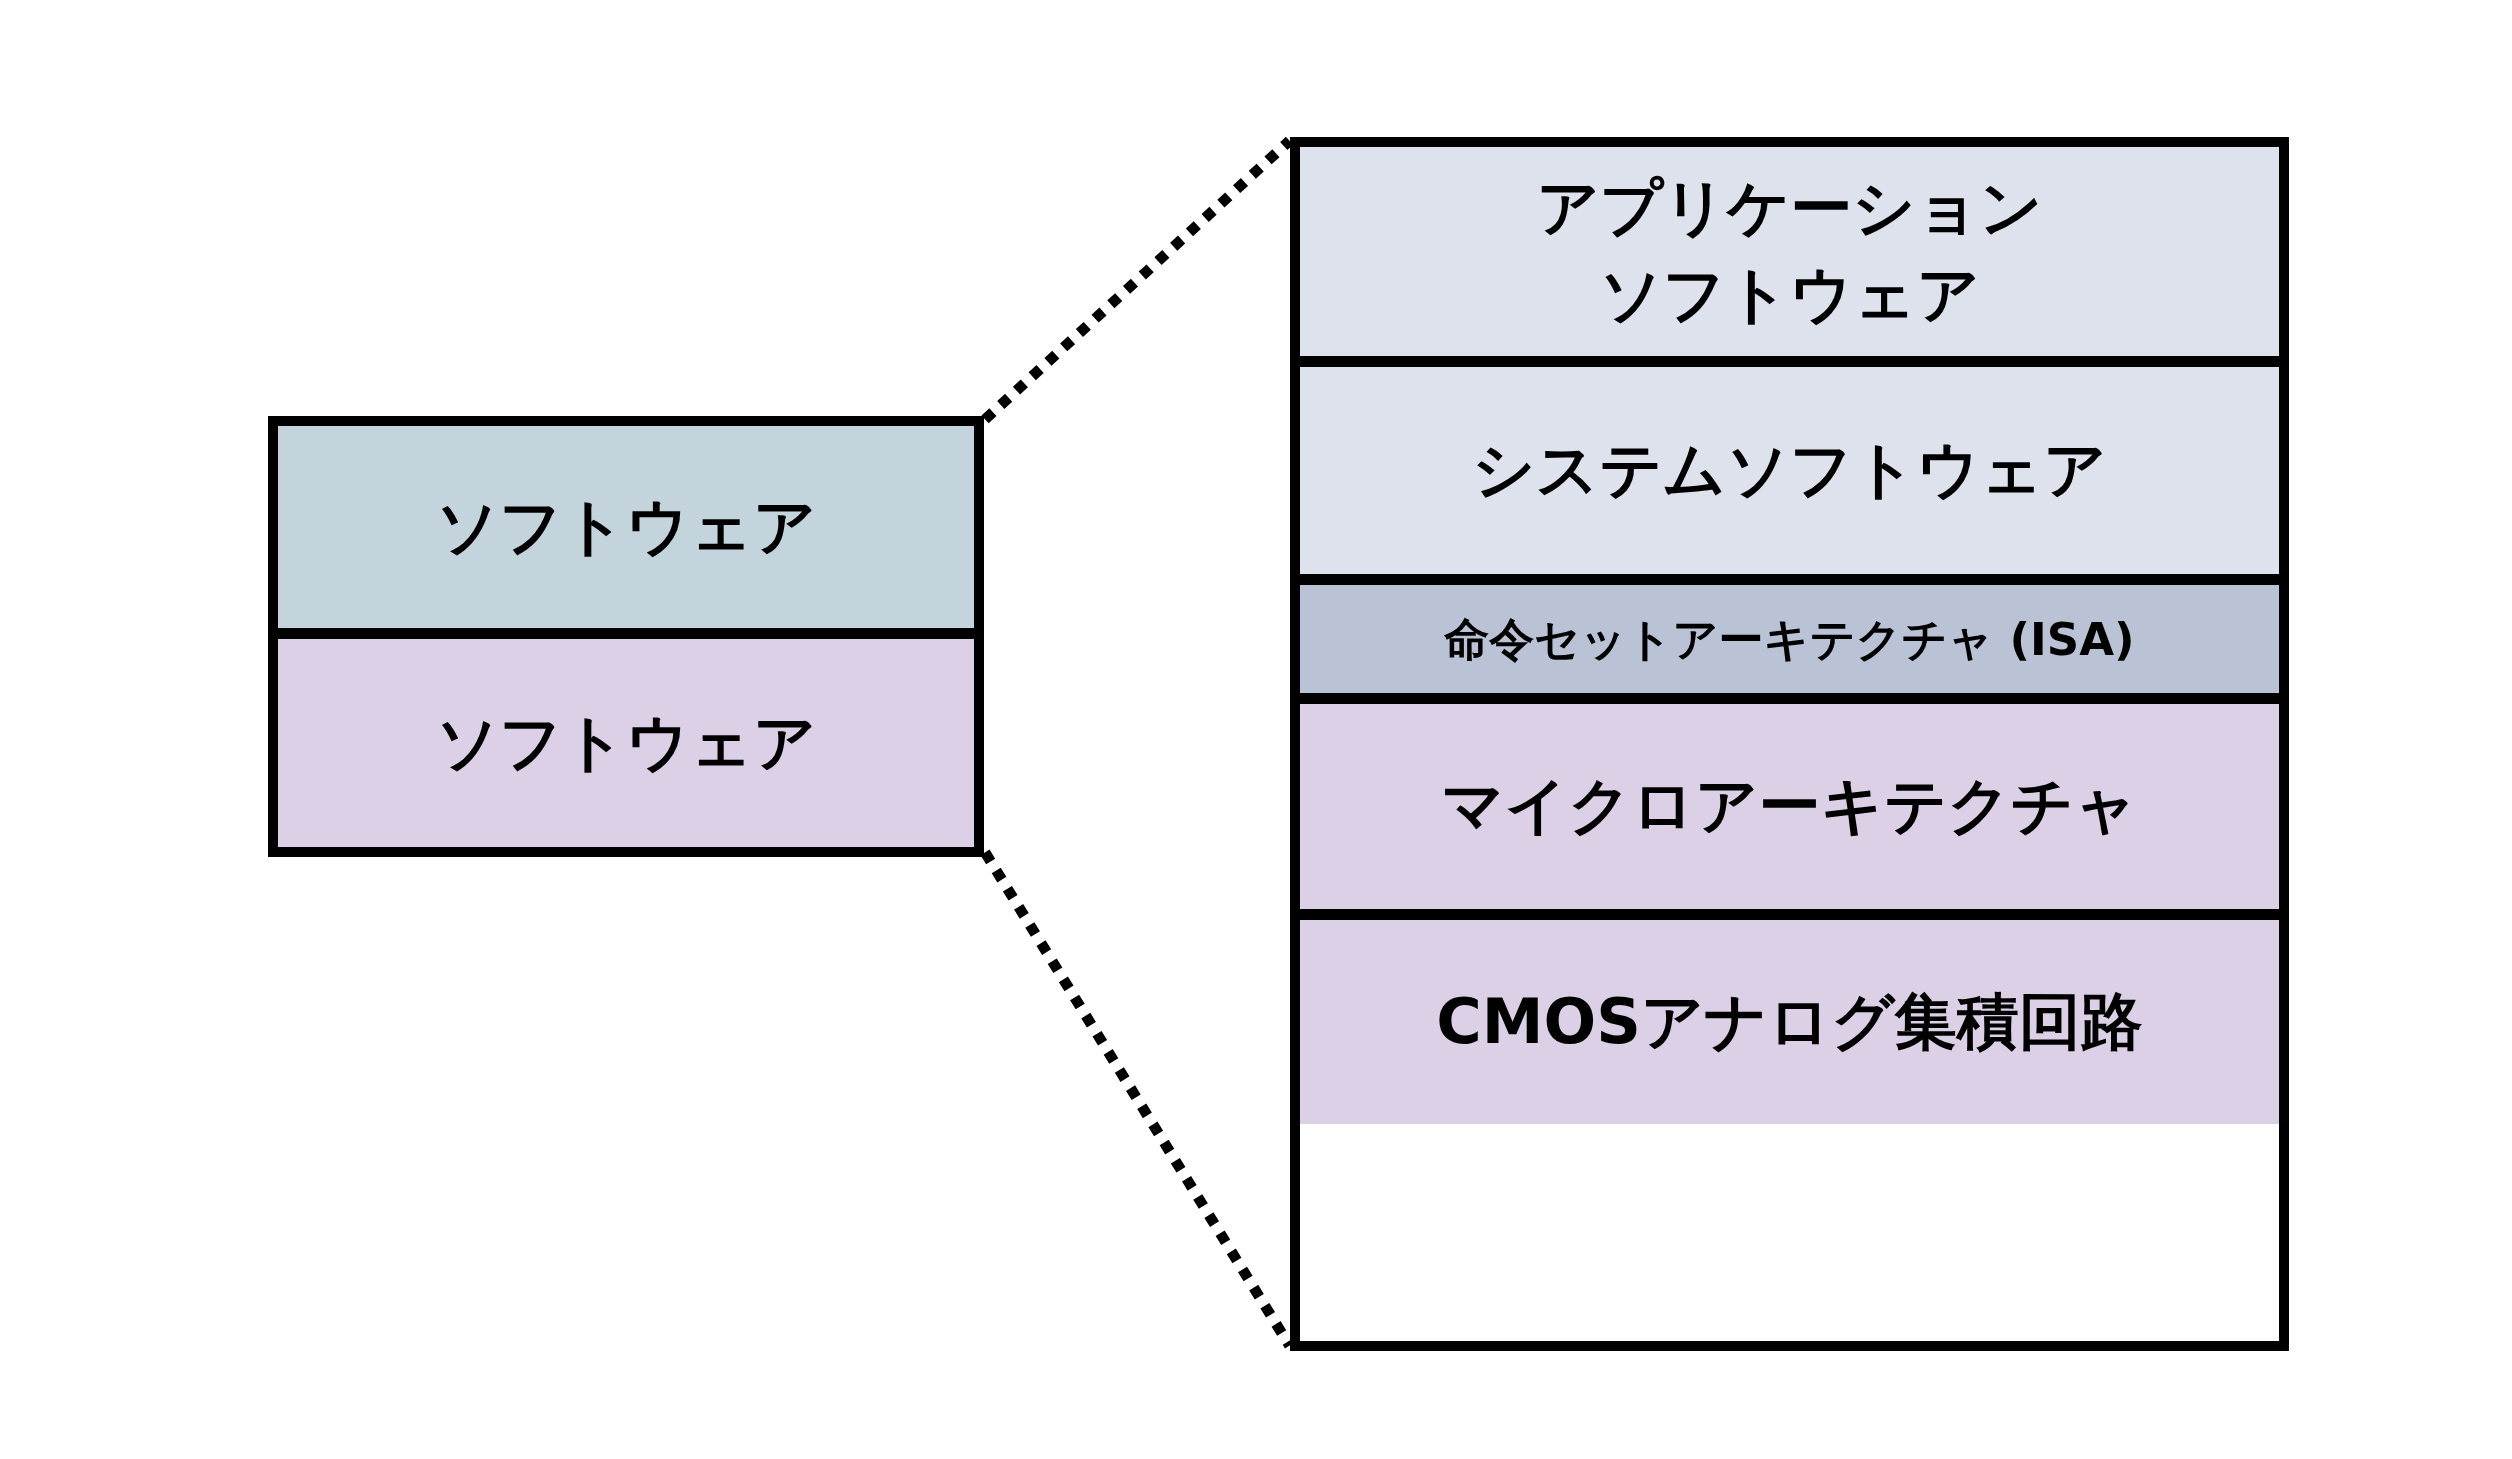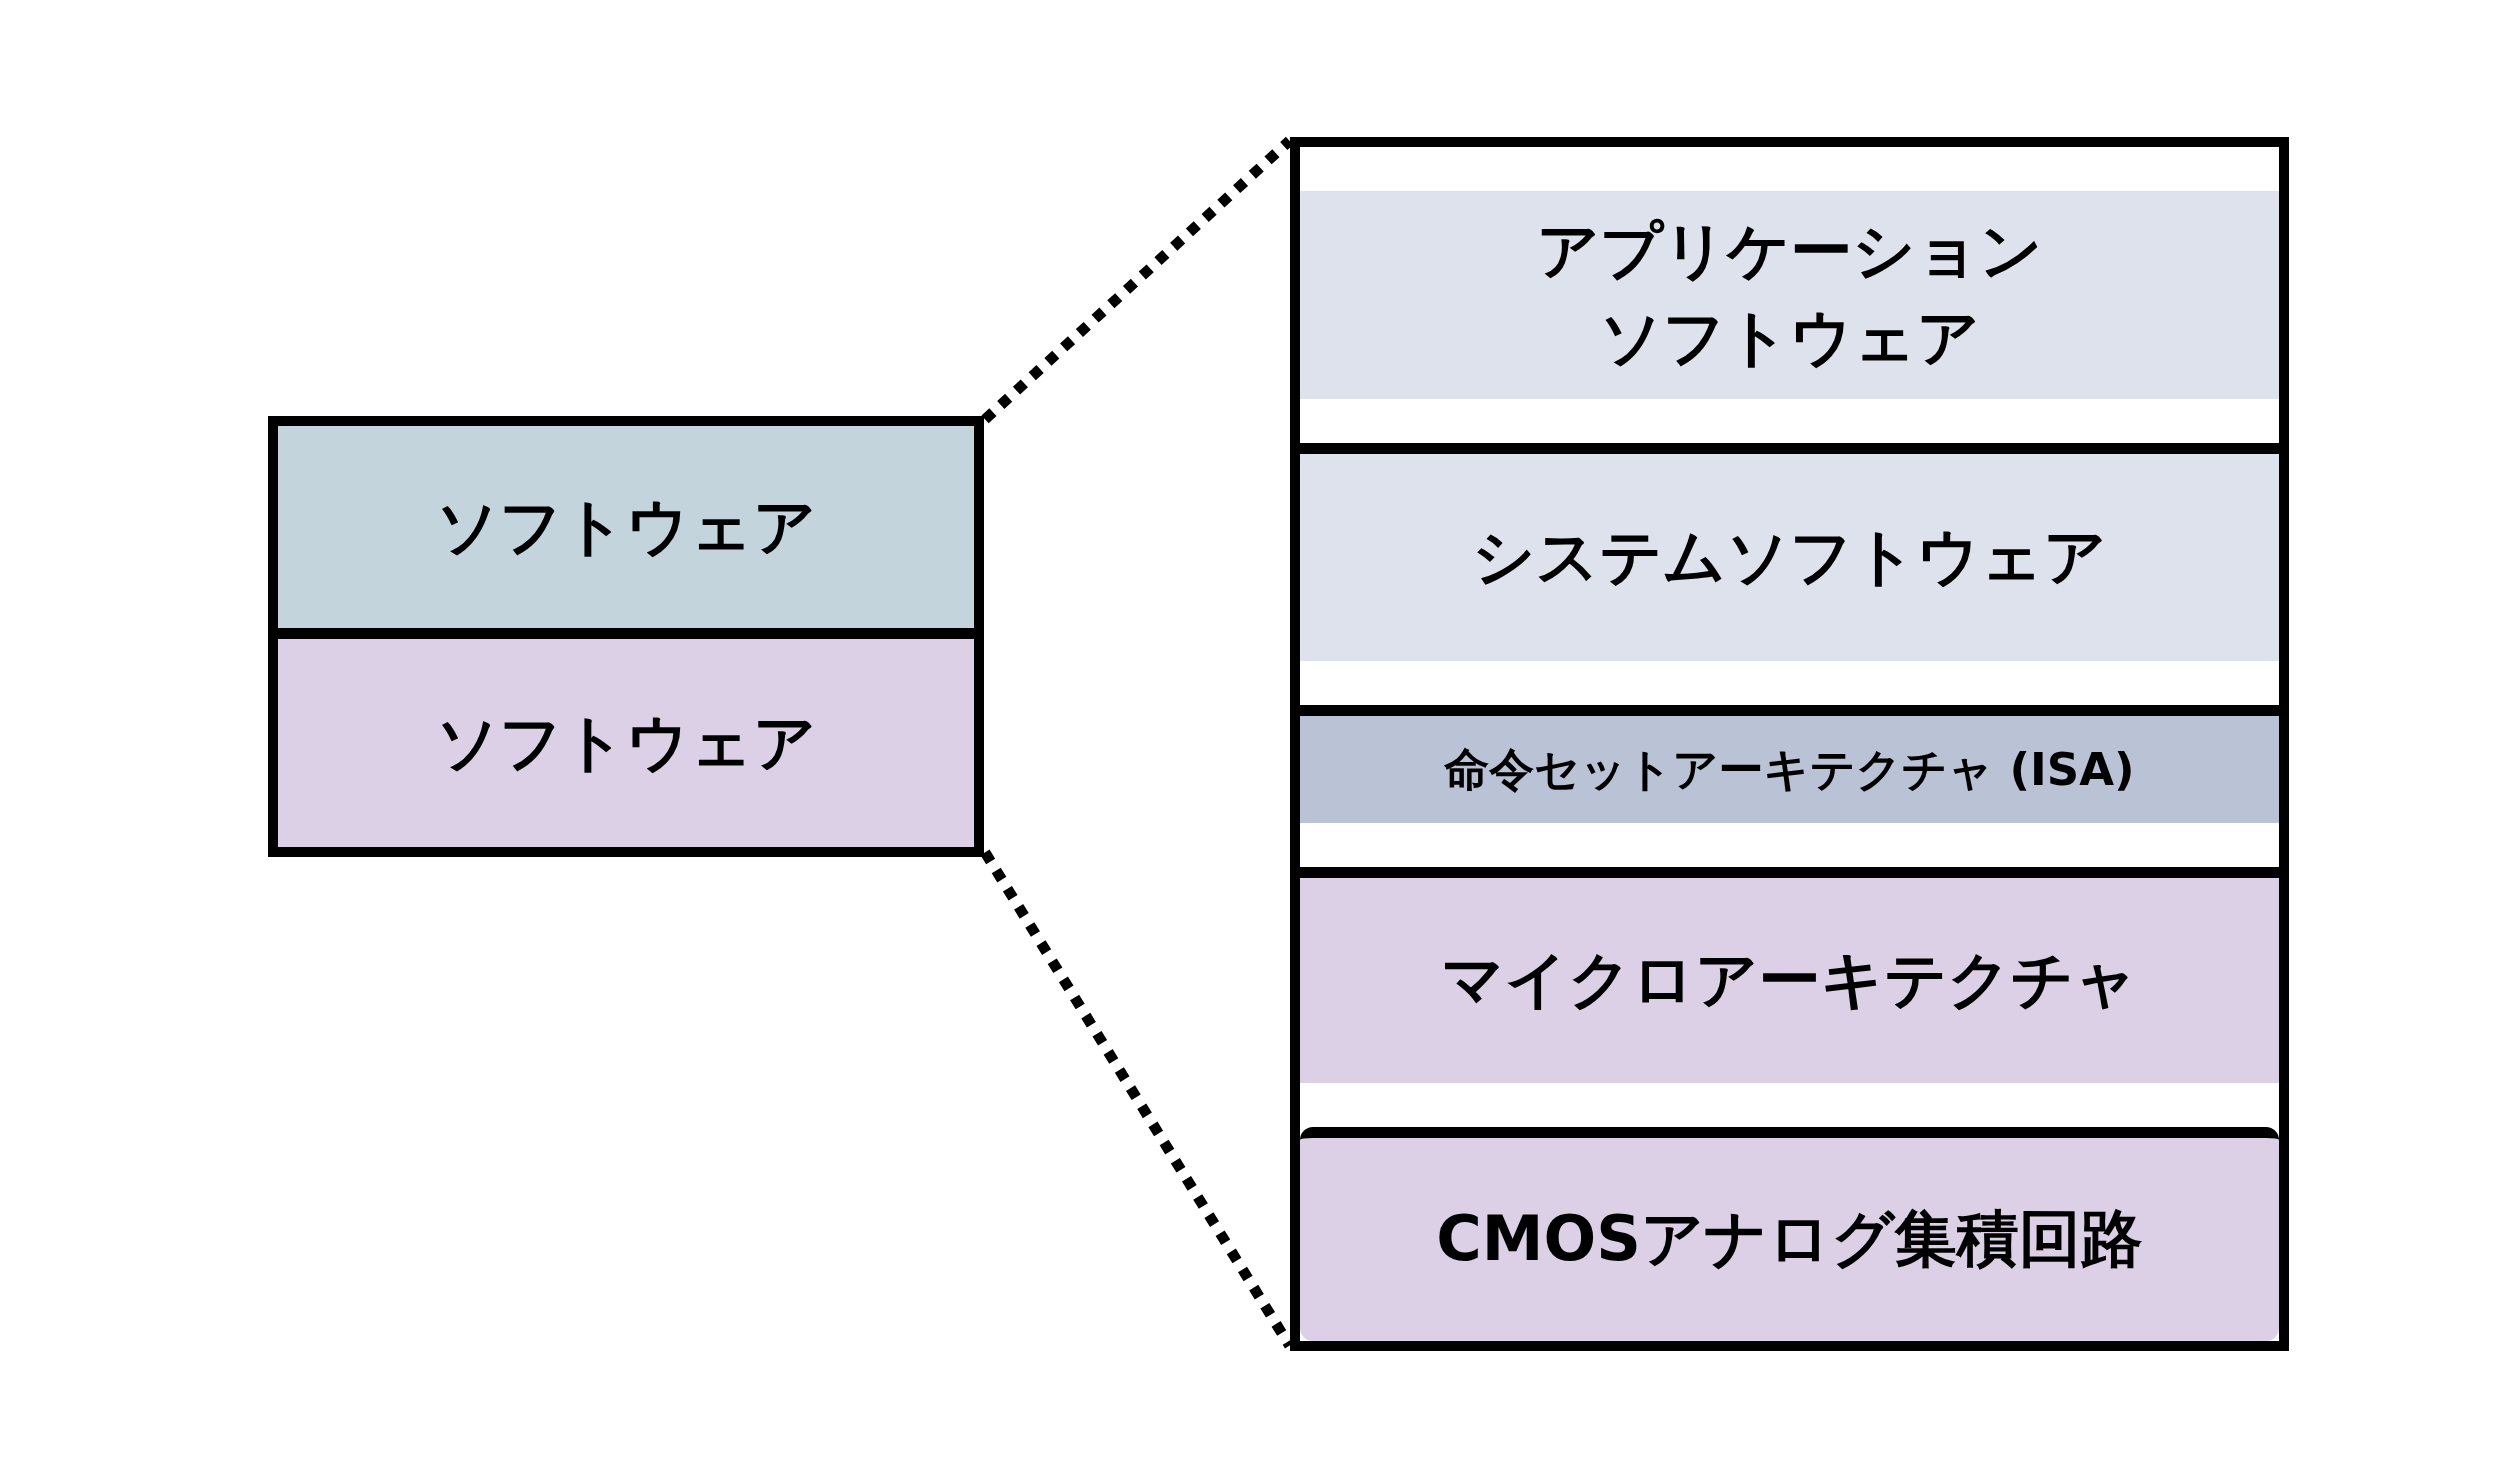--- a/index.html
+++ b/index.html
@@ -80,34 +80,33 @@
     flex-direction: column;
     align-items: center;
     justify-content: center;
     text-align: center;
     font-weight: bold;
     font-size: 62px;
     line-height: 1.4;
     color: #000000;
     box-sizing: border-box;
     white-space: nowrap;
-    margin-top: 44px;
   }
   .detail-stack .row + .row {
     border-top: 11.4px solid #000000;
   }
   .row.sw  { background: #dee2ec; }
   .row.isa { background: #bac3d5; font-size: 45px; }
   .row.hw  { background: #dbd0e6; }
   .row.r1 { height: 209px; }
   .row.r2 { height: 218px; }
   .row.r3 { height: 119px; }
   .row.r4 { height: 216px; }
   .row.r5 { height: 218px; }
-  .row.r6 { height: 215px; border-radius: 13px; }
+  .row.r6 { height: 215px; }
 </style>
 </head>
 <body>
 
 <div class="canvas">
 
   <svg class="connectors" viewBox="0 0 3300 1917">
     <line x1="1294" y1="551" x2="1694" y2="185"></line>
     <line x1="1294" y1="1120" x2="1694" y2="1768"></line>
   </svg>

